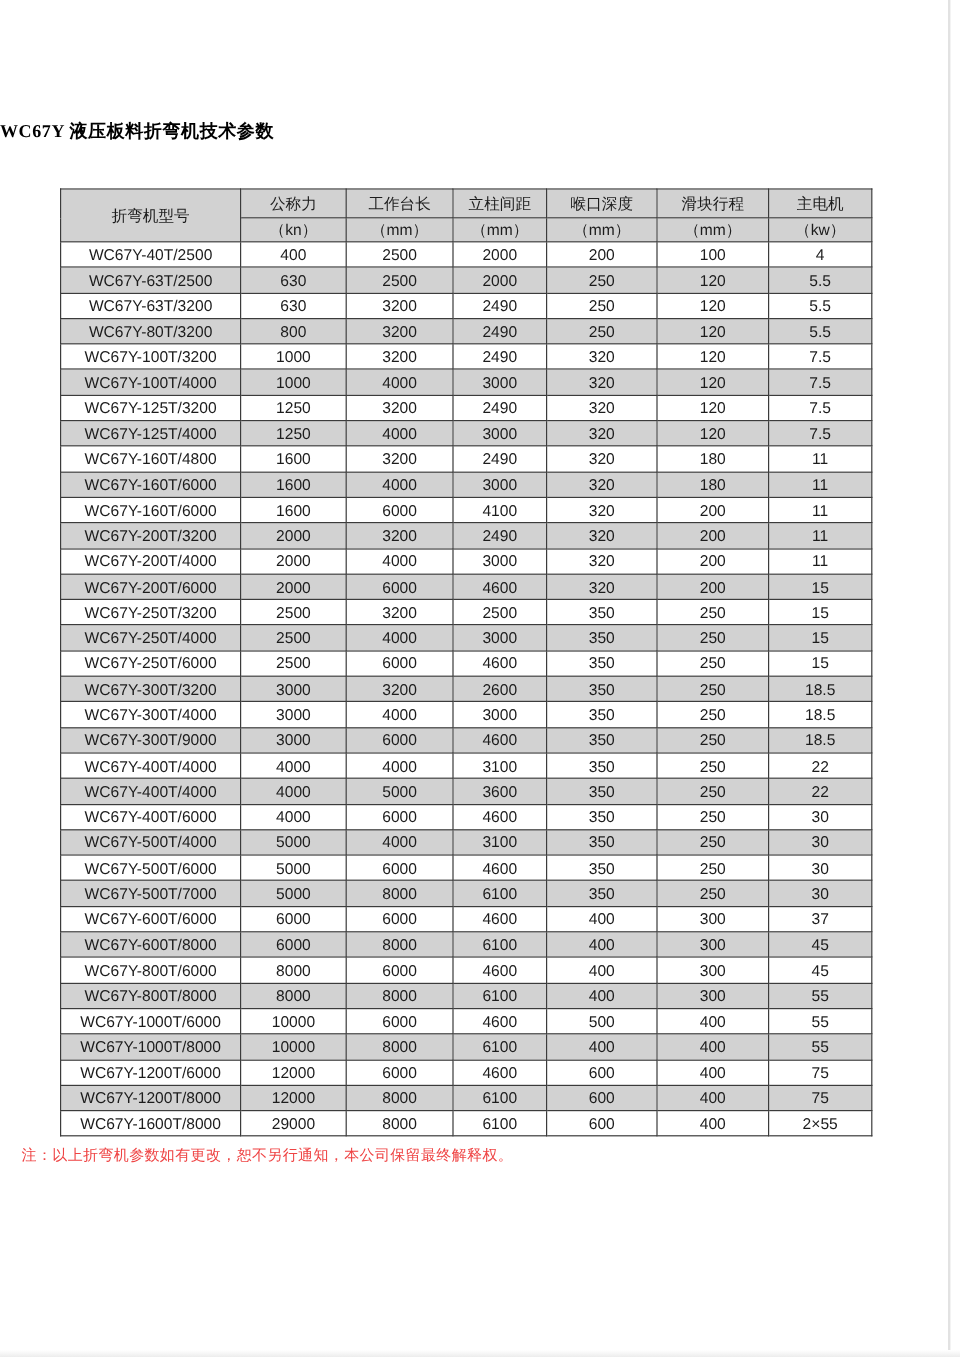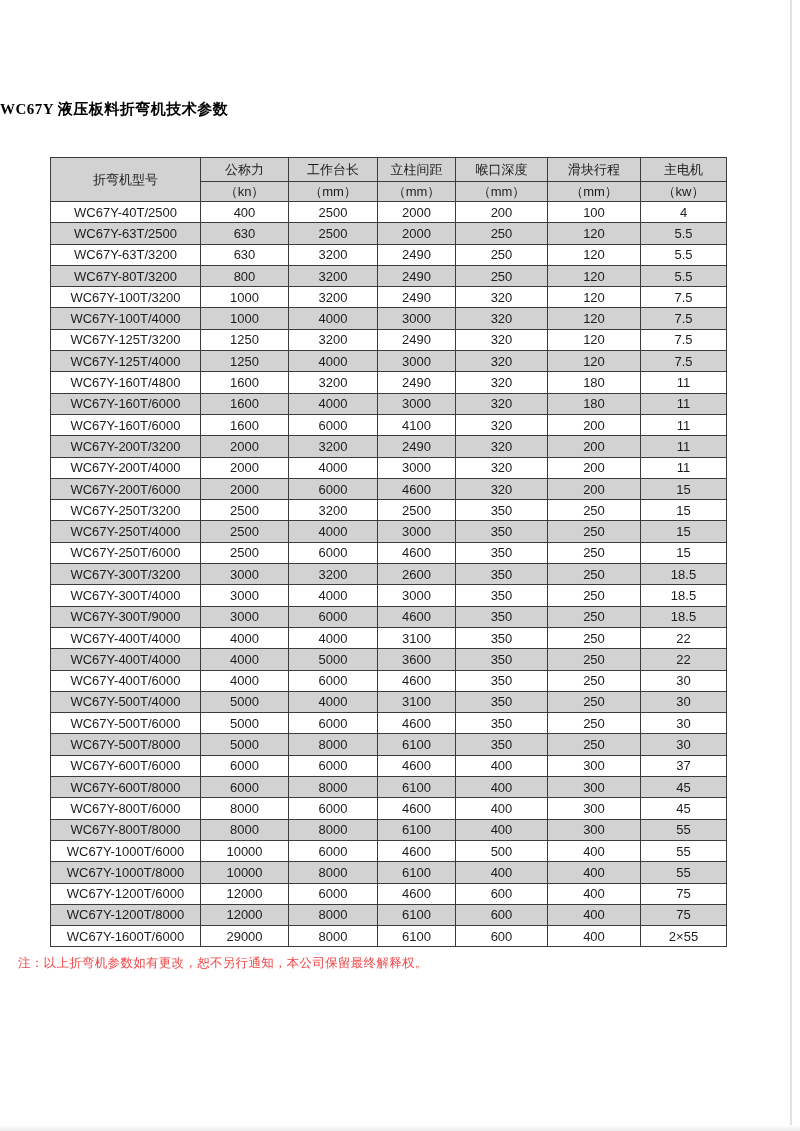--- a/index.html
+++ b/index.html
@@ -319,21 +319,21 @@
         <tr>
           <td>WC67Y-500T/6000</td>
           <td>5000</td>
           <td>6000</td>
           <td>4600</td>
           <td>350</td>
           <td>250</td>
           <td>30</td>
         </tr>
         <tr>
-          <td>WC67Y-500T/8000</td>
+          <td>WC67Y-500T/7000</td>
           <td>5000</td>
           <td>8000</td>
           <td>6100</td>
           <td>350</td>
           <td>250</td>
           <td>30</td>
         </tr>
         <tr>
           <td>WC67Y-600T/6000</td>
           <td>6000</td>
@@ -400,21 +400,21 @@
         <tr>
           <td>WC67Y-1200T/8000</td>
           <td>12000</td>
           <td>8000</td>
           <td>6100</td>
           <td>600</td>
           <td>400</td>
           <td>75</td>
         </tr>
         <tr>
-          <td>WC67Y-1600T/6000</td>
+          <td>WC67Y-1600T/8000</td>
           <td>29000</td>
           <td>8000</td>
           <td>6100</td>
           <td>600</td>
           <td>400</td>
           <td>2×55</td>
         </tr>
       </tbody>
   </table>
 

